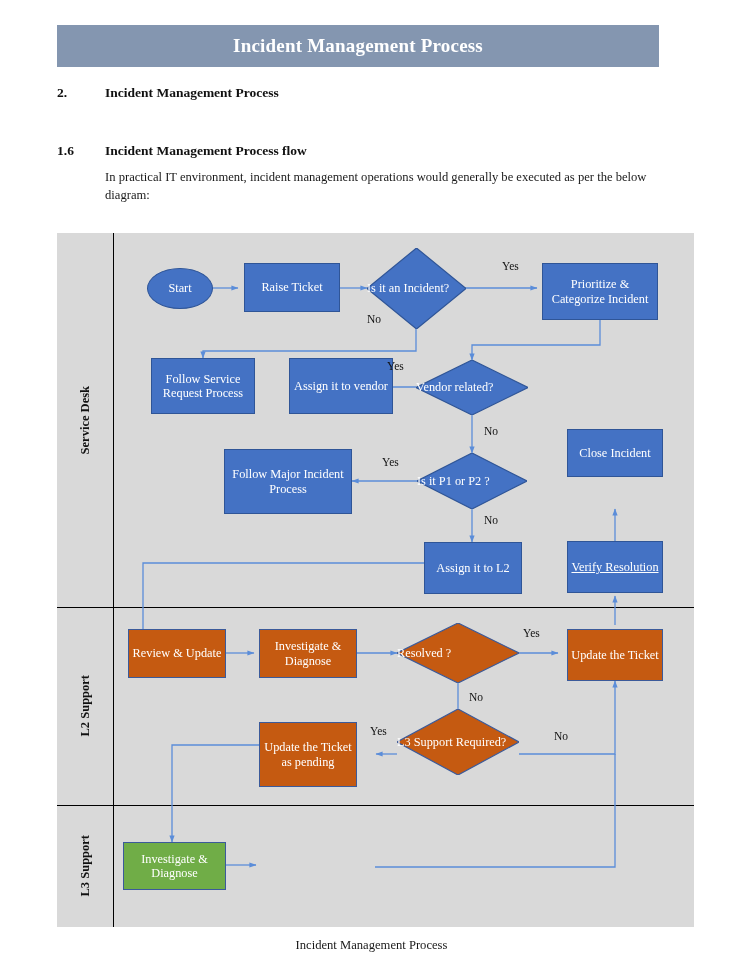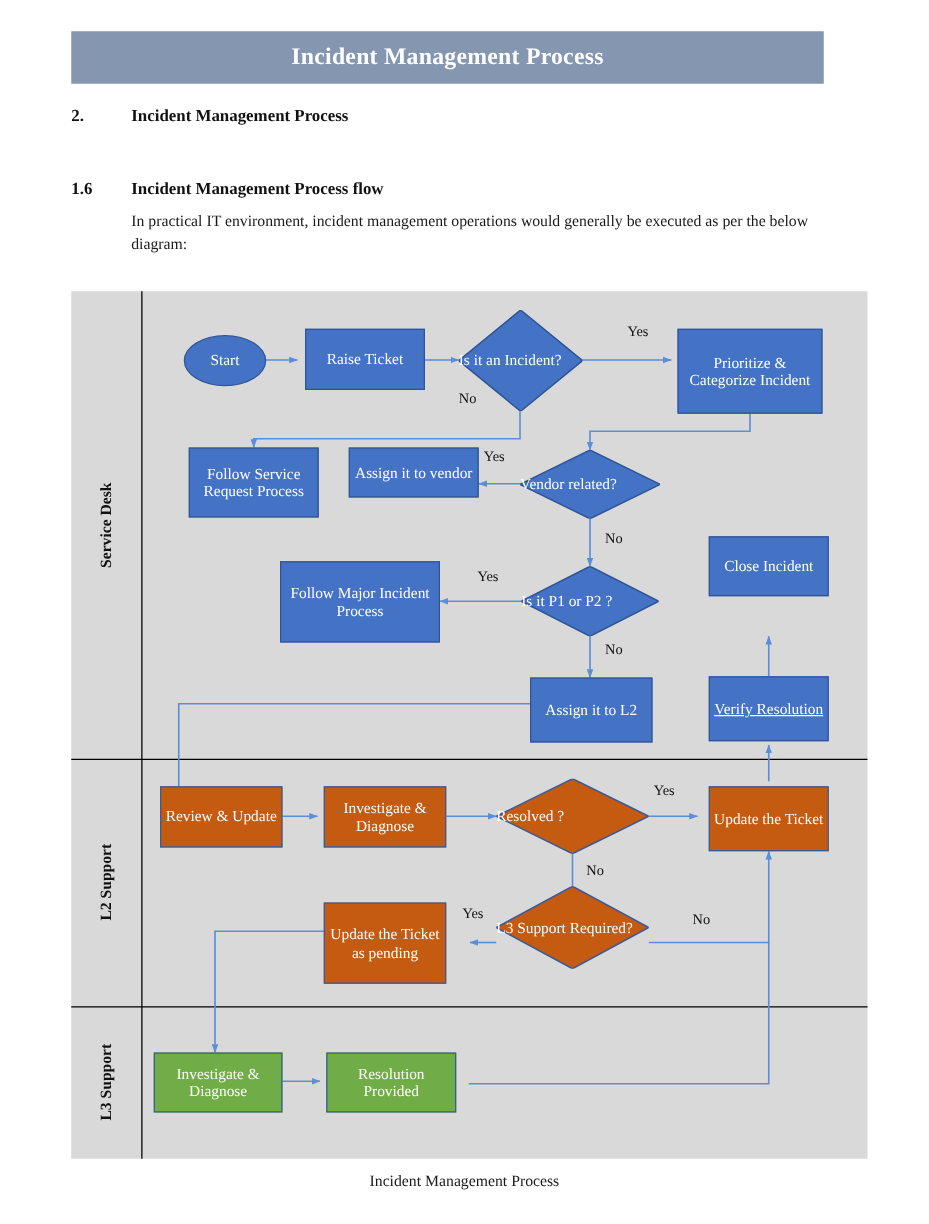--- a/index.html
+++ b/index.html
@@ -268,29 +268,29 @@
     <span>Raise Ticket</span>
   </div>
 
   <div class="node blue diamond" style="left:310px; top:15px; width:99px; height:81px;">
     <svg class="dia-shape" viewBox="0 0 100 82" preserveAspectRatio="none">
       <polygon points="50,0 100,41 50,82 0,41" fill="#4472c4" stroke="#2f5597" stroke-width="1.2"></polygon>
     </svg>
     <span class="dia-text">Is it an Incident?</span>
   </div>
 
-  <div class="node blue" style="left:485px; top:30px; width:116px; height:68px;">
+  <div class="node blue" style="left:485px; top:30px; width:116px; height:57px;">
     <span>Prioritize &amp; Categorize Incident</span>
   </div>
 
   <div class="node blue" style="left:94px; top:125px; width:104px; height:56px;">
     <span>Follow Service Request Process</span>
   </div>
 
-  <div class="node blue" style="left:222px; top:125px; width:104px; height:40px;">
+  <div class="node blue" style="left:232px; top:125px; width:104px; height:56px;">
     <span>Assign it to vendor</span>
   </div>
 
   <div class="node blue diamond" style="left:359px; top:127px; width:112px; height:55px;">
     <svg class="dia-shape" viewBox="0 0 112 56" preserveAspectRatio="none">
       <polygon points="56,0 112,28 56,56 0,28" fill="#4472c4" stroke="#2f5597" stroke-width="1.2"></polygon>
     </svg>
     <span class="dia-text">Vendor related?</span>
   </div>
 
@@ -344,23 +344,20 @@
     <svg class="dia-shape" viewBox="0 0 122 66" preserveAspectRatio="none">
       <polygon points="61,0 122,33 61,66 0,33" fill="#c55a11" stroke="#3b5a9a" stroke-width="1.2"></polygon>
     </svg>
     <span class="dia-text">L3 Support Required?</span>
   </div>
 
   <div class="node green" style="left:66px; top:609px; width:103px; height:48px;">
     <span>Investigate &amp; Diagnose</span>
   </div>
 
-  <div class="node green" style="left:204px; top:609px; width:104px; height:48px;">
-    <span>Resolution Provided</span>
-  </div>
 
   <span class="edge-label" style="left:445px; top:27px;">Yes</span>
   <span class="edge-label" style="left:310px; top:80px;">No</span>
   <span class="edge-label" style="left:330px; top:127px;">Yes</span>
   <span class="edge-label" style="left:427px; top:192px;">No</span>
   <span class="edge-label" style="left:325px; top:223px;">Yes</span>
   <span class="edge-label" style="left:427px; top:281px;">No</span>
   <span class="edge-label" style="left:466px; top:394px;">Yes</span>
   <span class="edge-label" style="left:412px; top:458px;">No</span>
   <span class="edge-label" style="left:313px; top:492px;">Yes</span>

